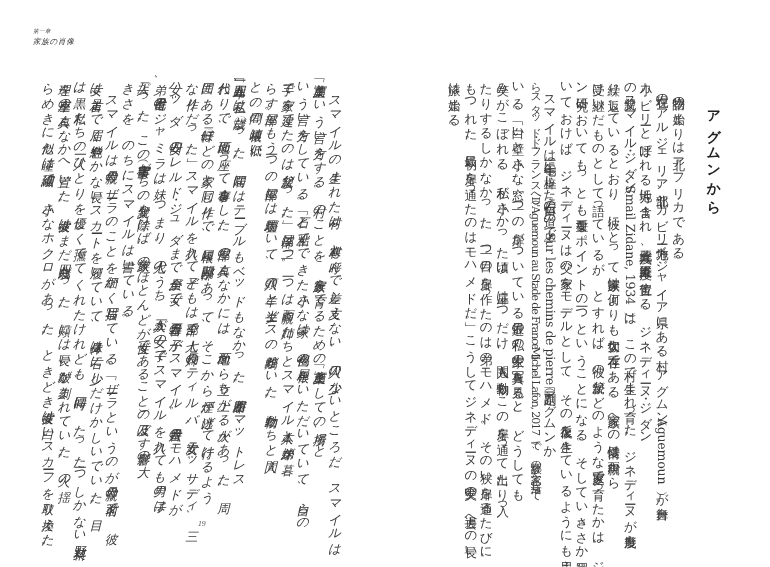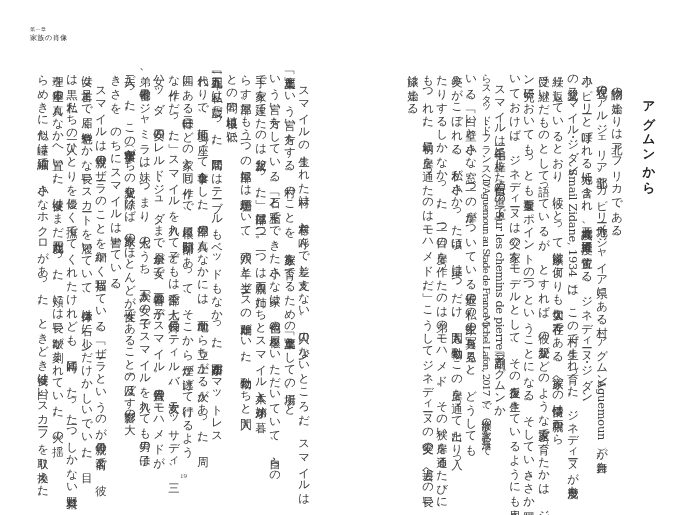--- a/index.html
+++ b/index.html
@@ -3,21 +3,21 @@
 <meta charset="utf-8">
 <style>
   html, body { margin: 0; padding: 0; }
   body {
     width: 700px; height: 515px; background: #ffffff; overflow: hidden;
     position: relative;
     font-family: "DejaVu Serif", "Liberation Serif", serif;
     color: #333333;
   }
   .page { position: absolute; top: 0; height: 515px; }
-  .page-left { left: 0; width: 350px; }
+  .page-left { left: 0; width: 350px; font-style: italic; }
   .page-right { left: 350px; width: 350px; }
   .running-head {
     position: absolute; left: 30px; top: 26px; width: 60px;
   }
   .rh-chapter { font-size: 5px; line-height: 7px; color: #444; letter-spacing: 0.5px; }
   .rh-title { font-size: 7px; line-height: 10px; color: #333; letter-spacing: 0.5px; }
   .col {
     position: absolute;
     writing-mode: vertical-rl;
     font-size: 11.4px;

